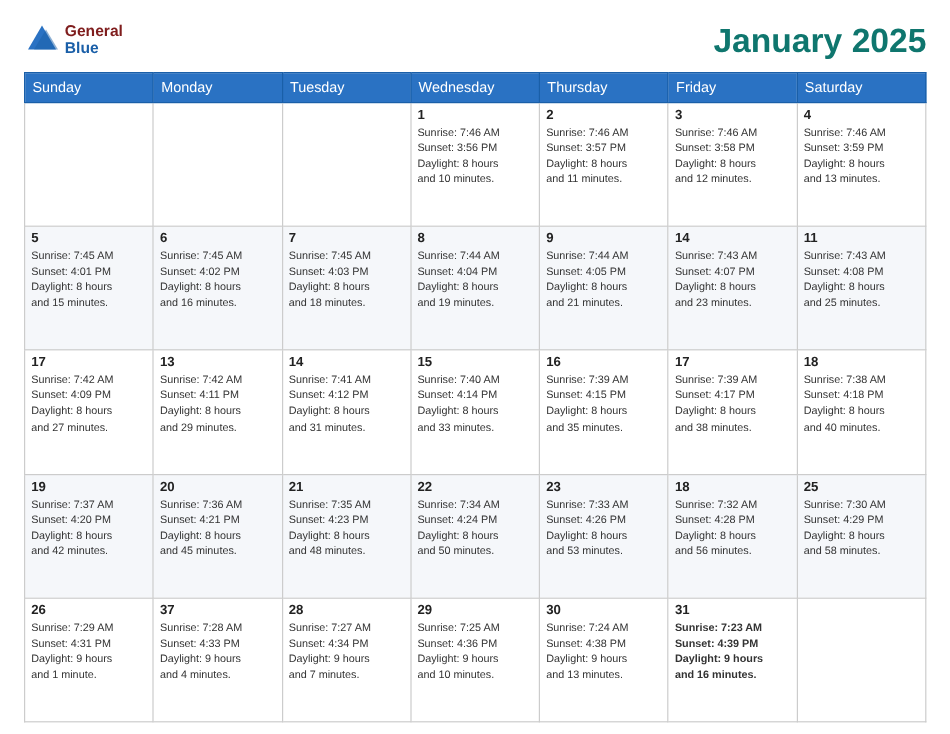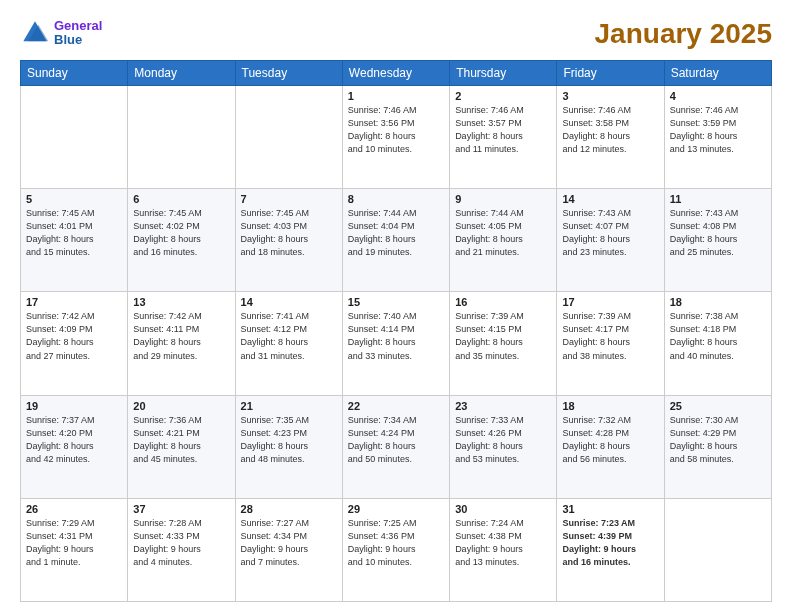--- a/index.html
+++ b/index.html
@@ -28,33 +28,33 @@
       align-items: center;
       gap: 4px;
     }
     .logo-text {
       display: flex;
       flex-direction: column;
       font-size: 13px;
       font-weight: bold;
       line-height: 1.1;
     }
-    .logo-general { color: #6d28d9; }
+    .logo-general { color: #7f1d1d; }
     .logo-blue { color: #1a5fa8; }
     .logo-icon {
       width: 30px;
       height: 30px;
     }
     .title-block {
       text-align: right;
     }
     .title-block h1 {
       font-size: 28px;
       font-weight: bold;
-      color: #a16207;
+      color: #0f766e;
     }
     .title-block h2 {
       font-size: 14px;
       font-weight: normal;
       color: #444;
     }
     .calendar {
       flex: 1;
       border: 1px solid #ccc;
       border-collapse: collapse;

